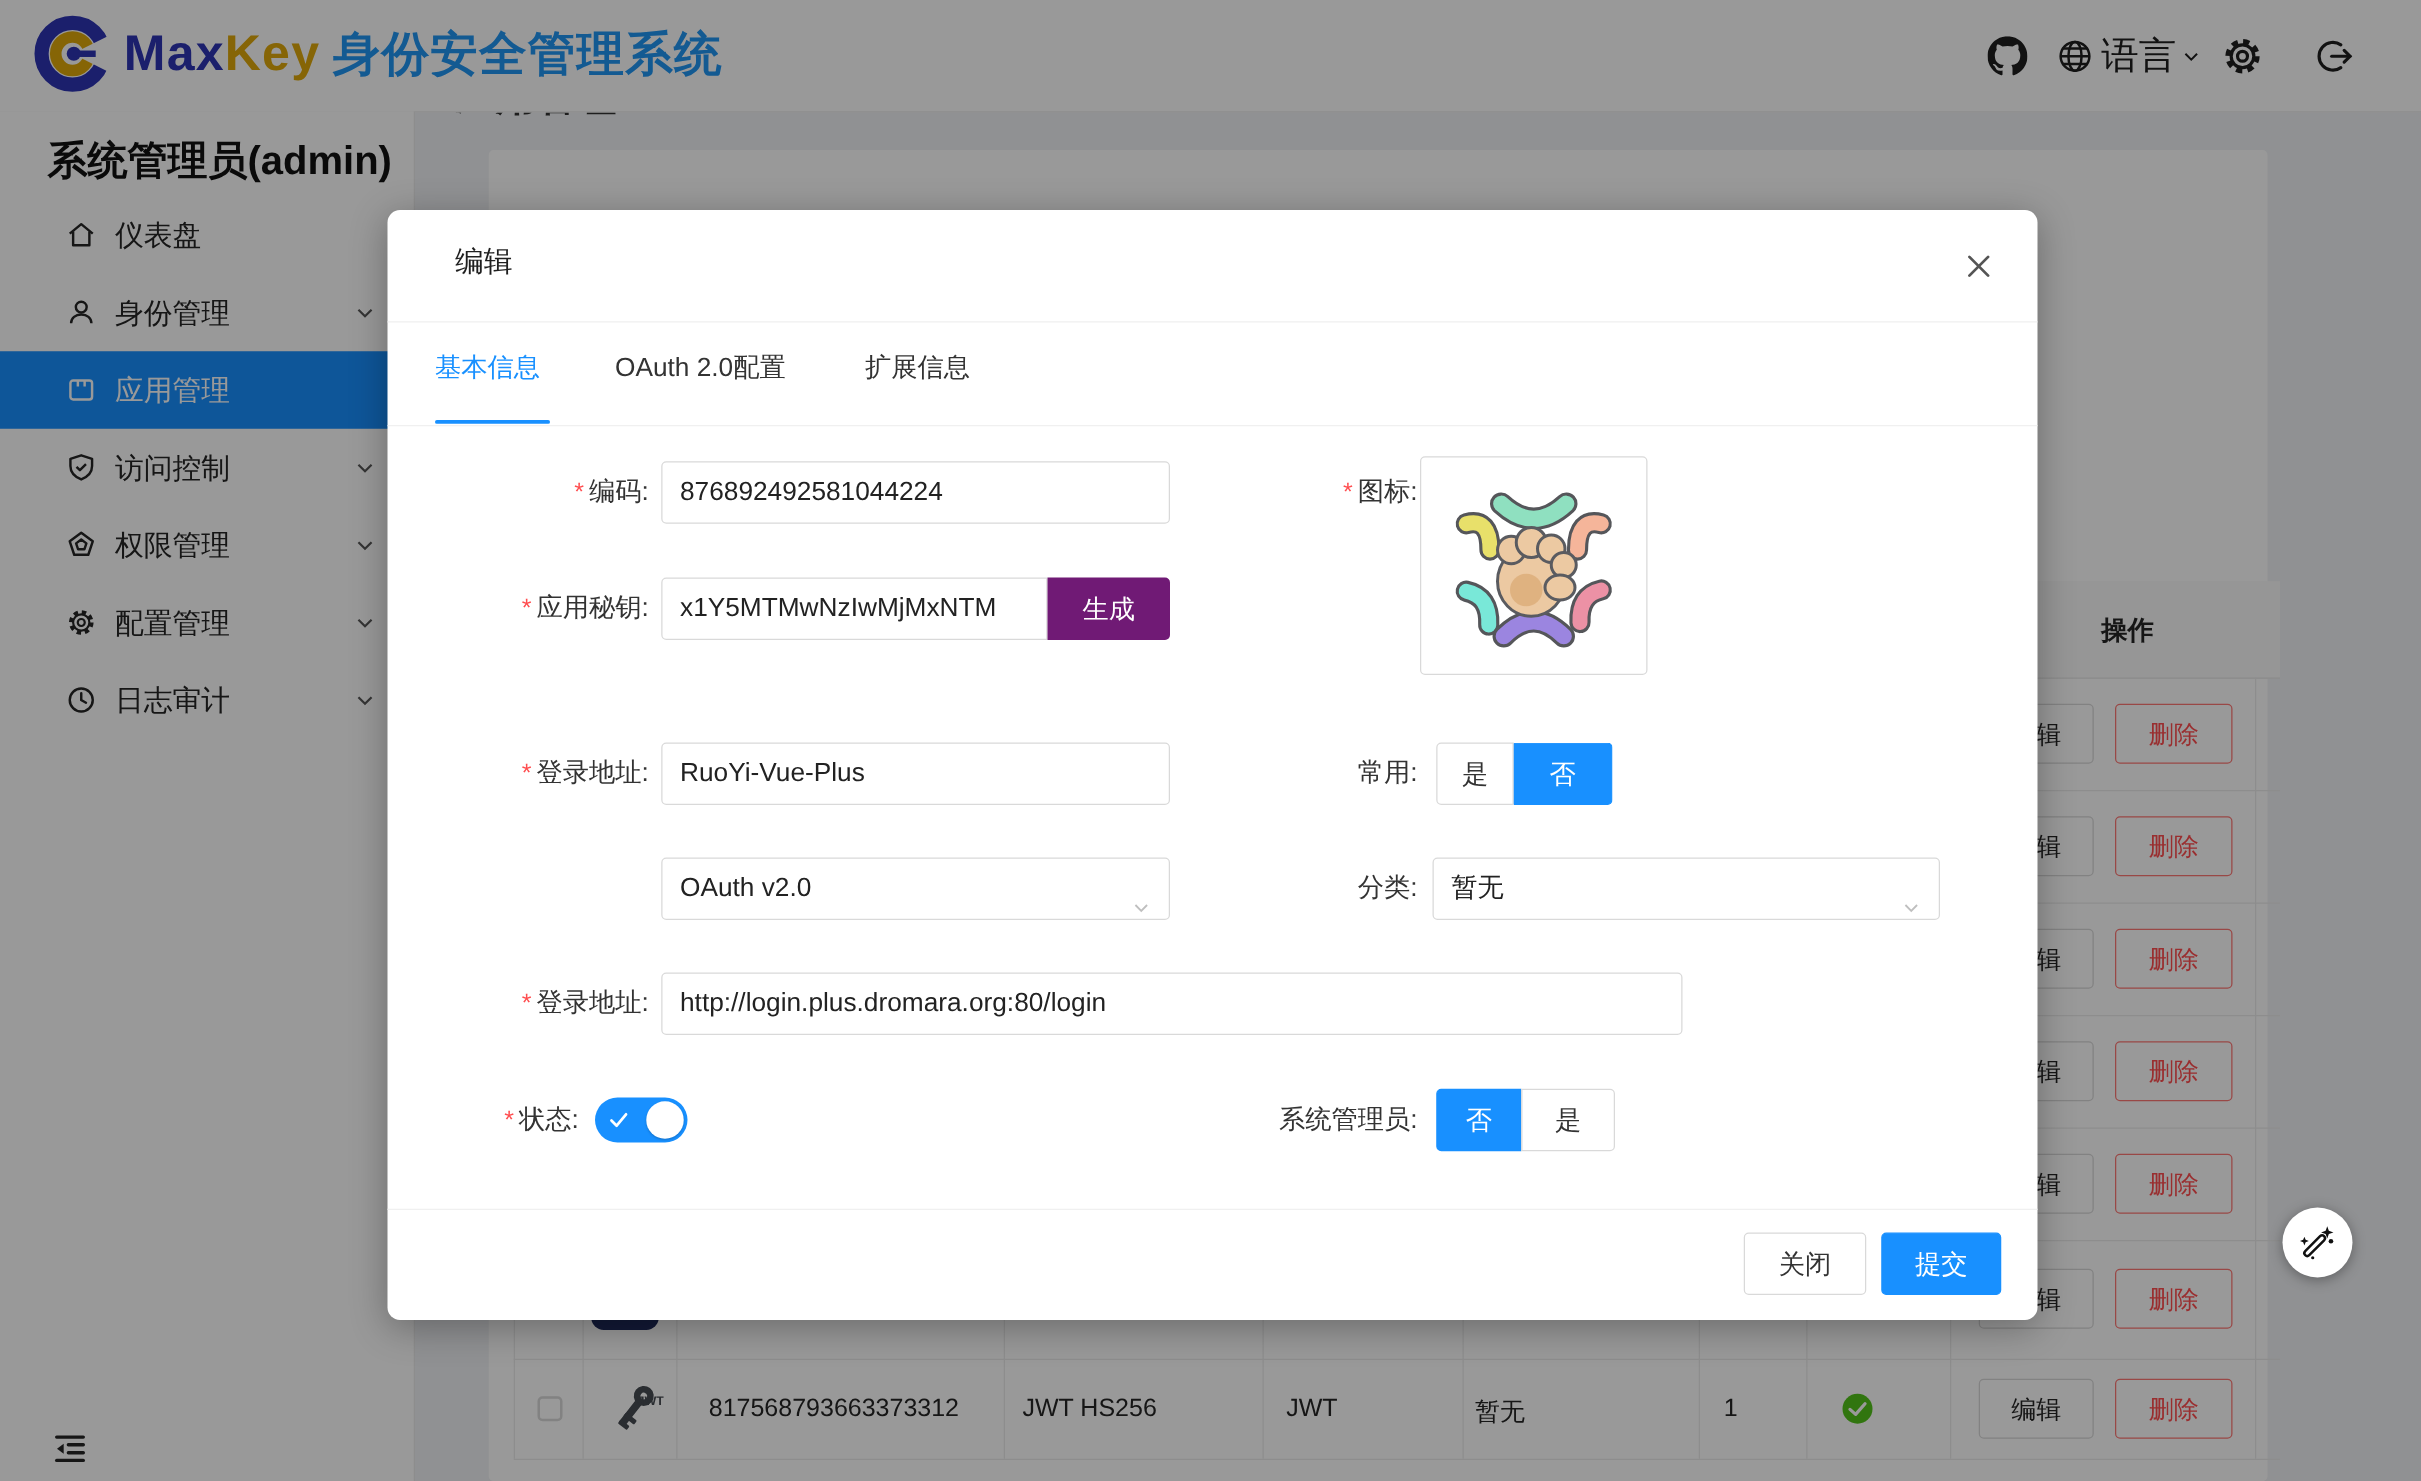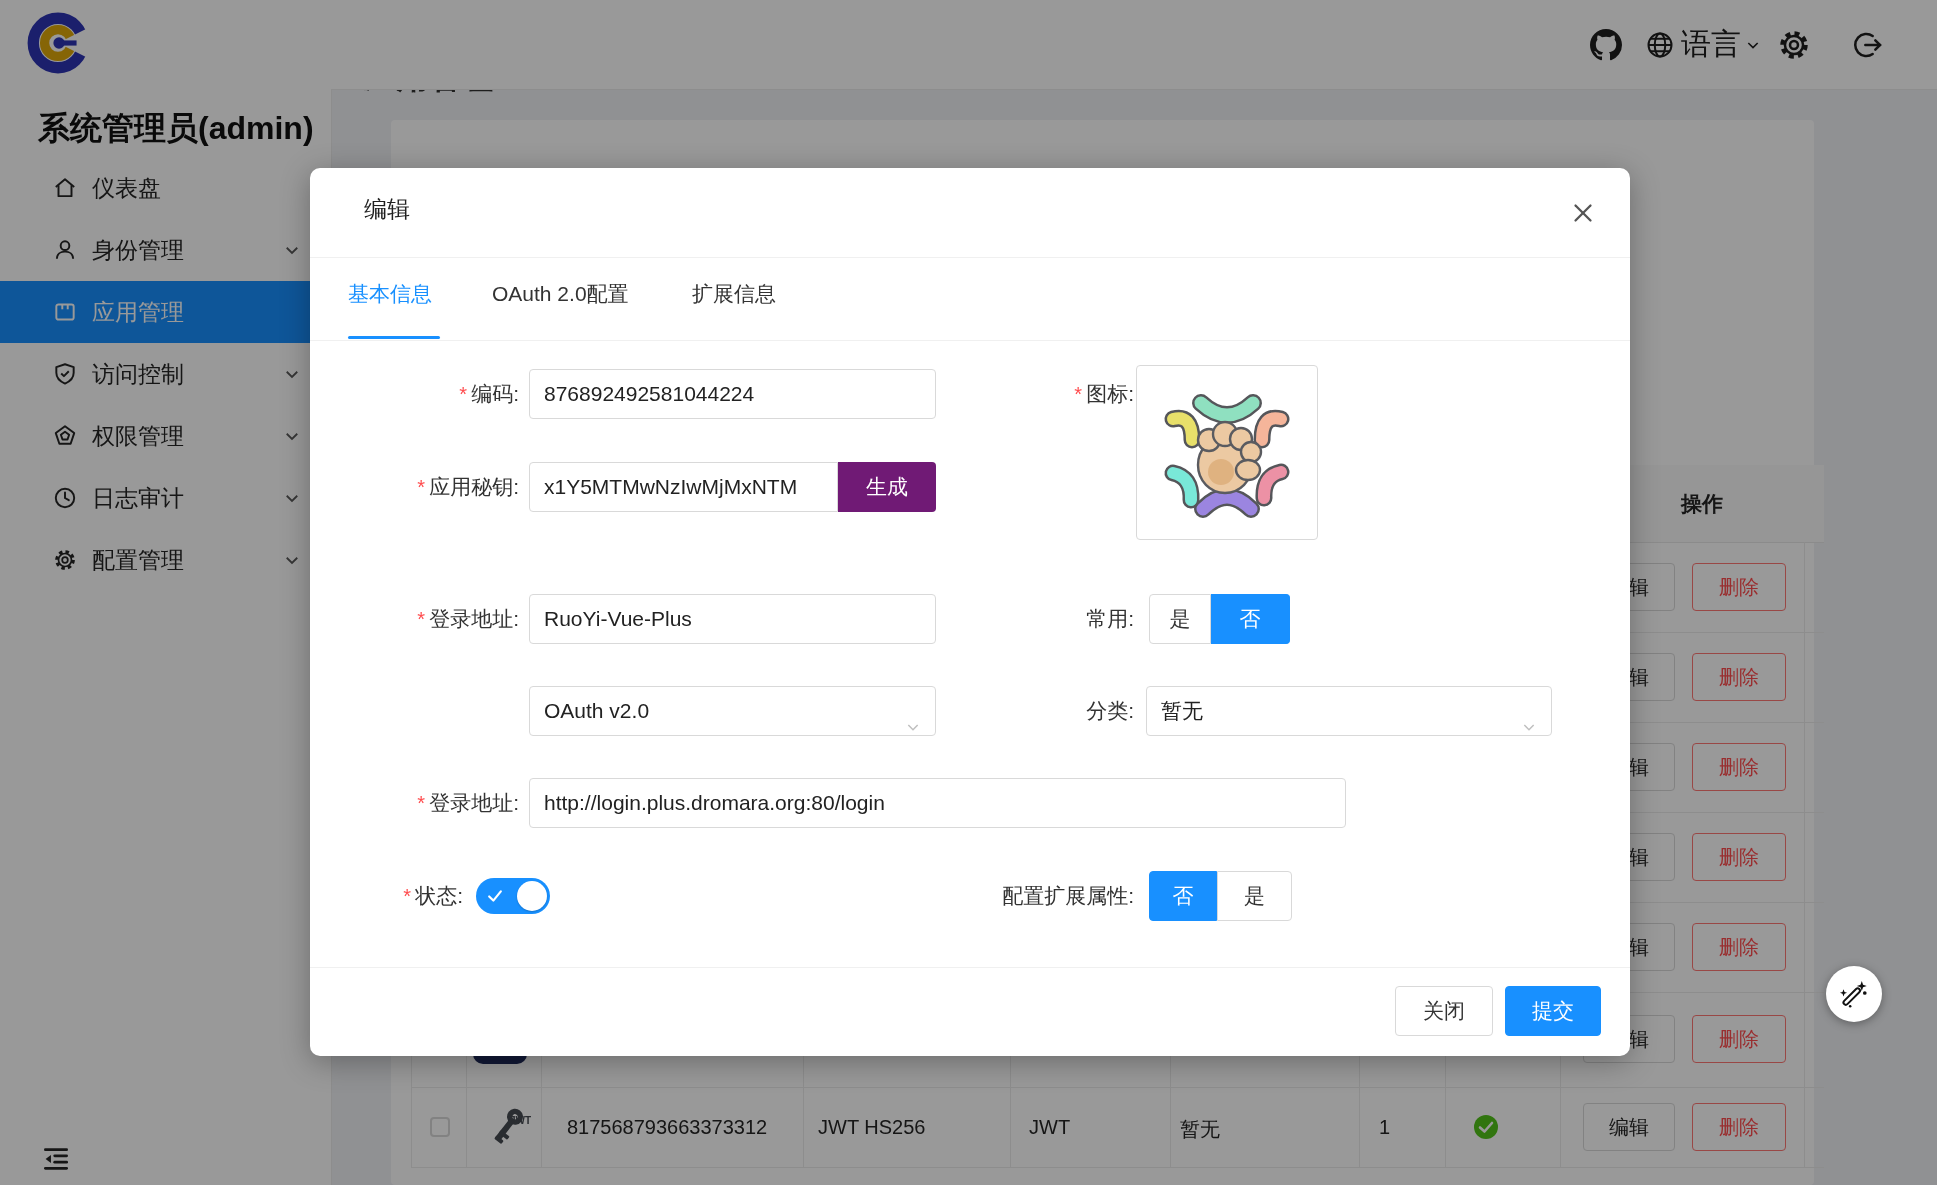--- a/index.html
+++ b/index.html
@@ -166,20 +166,21 @@
 
   <div class="header">
     <div class="brand">
       <svg width="66" height="66" viewBox="0 0 64 64">
         <circle cx="32" cy="32" r="24" fill="none" stroke="#2d35b5" stroke-width="11"></circle>
         <circle cx="32" cy="32" r="13" fill="none" stroke="#dfa90b" stroke-width="9"></circle>
         <polygon points="32,32 64,16 64,48" fill="#ffffff"></polygon>
         <circle cx="33" cy="32" r="5.5" fill="#2d35b5"></circle>
         <rect x="33" y="29.5" width="17" height="5" fill="#2d35b5"></rect>
       </svg>
+      <div class="brand-text"><span class="brand-max">Max</span><span class="brand-key">Key</span><span class="brand-suffix">身份安全管理系统</span></div>
     </div>
     <div class="hicon" style="left:1586px;width:40px;">
       <svg width="32" height="32" viewBox="0 0 16 16" fill="#1f1f1f">
         <path d="M8 0C3.58 0 0 3.58 0 8c0 3.54 2.29 6.53 5.47 7.59.4.07.55-.17.55-.38 0-.19-.01-.82-.01-1.49-2.01.37-2.53-.49-2.69-.94-.09-.23-.48-.94-.82-1.13-.28-.15-.68-.52-.01-.53.63-.01 1.08.58 1.23.82.72 1.21 1.87.87 2.33.66.07-.52.28-.87.51-1.07-1.78-.2-3.64-.89-3.64-3.95 0-.87.31-1.59.82-2.15-.08-.2-.36-1.02.08-2.12 0 0 .67-.21 2.2.82.64-.18 1.32-.27 2-.27s1.36.09 2 .27c1.53-1.04 2.2-.82 2.2-.82.44 1.1.16 1.92.08 2.12.51.56.82 1.27.82 2.15 0 3.07-1.87 3.75-3.65 3.95.29.25.54.73.54 1.48 0 1.07-.01 1.93-.01 2.2 0 .21.15.46.55.38A8.01 8.01 0 0 0 16 8c0-4.42-3.58-8-8-8z"></path>
       </svg>
     </div>
     <div class="hicon" style="left:1642px;width:122px;">
       <svg width="30" height="30" viewBox="0 0 24 24" fill="none" stroke="#1f1f1f" stroke-width="1.6">
         <circle cx="12" cy="12" r="9.2"></circle>
           <ellipse cx="12" cy="12" rx="4.2" ry="9.2"></ellipse>
@@ -261,39 +262,39 @@
               <polygon points="12,8 15.8,10.8 14.3,15.2 9.7,15.2 8.2,10.8"></polygon>
             </svg>
         </span>
         <span class="mi-label">权限管理</span>
         <span class="mi-chev"><svg width="18" height="18" viewBox="0 0 24 24" fill="none" stroke="#595959" stroke-width="2.4">
               <polyline points="5,9 12,16 19,9"></polyline>
             </svg></span>
       </div>
       <div class="menu-item">
         <span class="mi-icon">
-          <svg width="26" height="26" viewBox="0 0 24 24" fill="none" stroke="#262626" stroke-width="1.8" stroke-linecap="round">
-              <circle cx="12" cy="12" r="8.5"></circle>
-              <polyline points="12,7 12,12 15.5,14"></polyline>
-            </svg>
-        </span>
-        <span class="mi-label">日志审计</span>
-        <span class="mi-chev"><svg width="18" height="18" viewBox="0 0 24 24" fill="none" stroke="#595959" stroke-width="2.4">
-              <polyline points="5,9 12,16 19,9"></polyline>
-            </svg></span>
-      </div>
-      <div class="menu-item">
-        <span class="mi-icon">
           <svg width="26" height="26" viewBox="0 0 24 24">
               <circle cx="12" cy="12" r="7.6" fill="none" stroke="#262626" stroke-width="3" stroke-dasharray="3.2 2.8"></circle>
               <circle cx="12" cy="12" r="6" fill="none" stroke="#262626" stroke-width="1.6"></circle>
               <circle cx="12" cy="12" r="2.6" fill="none" stroke="#262626" stroke-width="1.6"></circle>
             </svg>
         </span>
         <span class="mi-label">配置管理</span>
+        <span class="mi-chev"><svg width="18" height="18" viewBox="0 0 24 24" fill="none" stroke="#595959" stroke-width="2.4">
+              <polyline points="5,9 12,16 19,9"></polyline>
+            </svg></span>
+      </div>
+      <div class="menu-item">
+        <span class="mi-icon">
+          <svg width="26" height="26" viewBox="0 0 24 24" fill="none" stroke="#262626" stroke-width="1.8" stroke-linecap="round">
+              <circle cx="12" cy="12" r="8.5"></circle>
+              <polyline points="12,7 12,12 15.5,14"></polyline>
+            </svg>
+        </span>
+        <span class="mi-label">日志审计</span>
         <span class="mi-chev"><svg width="18" height="18" viewBox="0 0 24 24" fill="none" stroke="#595959" stroke-width="2.4">
               <polyline points="5,9 12,16 19,9"></polyline>
             </svg></span>
       </div>
     </div>
     <div class="fold-btn">
       <svg width="32" height="32" viewBox="0 0 24 24" fill="none" stroke="#262626" stroke-width="2" stroke-linecap="round">
         <line x1="4" y1="5" x2="20" y2="5"></line>
           <line x1="4" y1="19" x2="20" y2="19"></line>
         <line x1="11" y1="9.6" x2="20" y2="9.6"></line>
@@ -381,21 +382,21 @@
     <div class="flabel" style="left:0;top:610px;width:209px;"><span class="req">*</span><span>登录地址:</span></div>
     <input class="finput" style="left: 219px; top: 610px; width: 817px;" readonly="" value="http://login.plus.dromara.org:80/login">
 
     <div class="flabel" style="left:0;top:703px;width:153px;"><span class="req">*</span><span>状态:</span></div>
     <div class="toggle">
       <svg width="20" height="20" viewBox="0 0 24 24" fill="none" stroke="#ffffff" stroke-width="2.6" stroke-linecap="round" stroke-linejoin="round">
           <polyline points="5,12.5 10,17.5 19,6.5"></polyline>
         </svg>
       <div class="knob"></div>
     </div>
-    <div class="flabel" style="left:600px;top:703px;width:224px;">配置扩展属性:</div>
+    <div class="flabel" style="left:600px;top:703px;width:224px;">系统管理员:</div>
     <div class="seg" style="left:839px;top:703px;">
       <div class="opt opt-blue rfirst" style="width:68px;">否</div>
       <div class="opt opt-plain rlast" style="width:75px;border-left:1px solid #d9d9d9;">是</div>
     </div>
 
     <div class="m-div" style="top:799px;"></div>
     <div class="mbtn mbtn-close">关闭</div>
     <div class="mbtn mbtn-submit">提交</div>
   </div>
 

